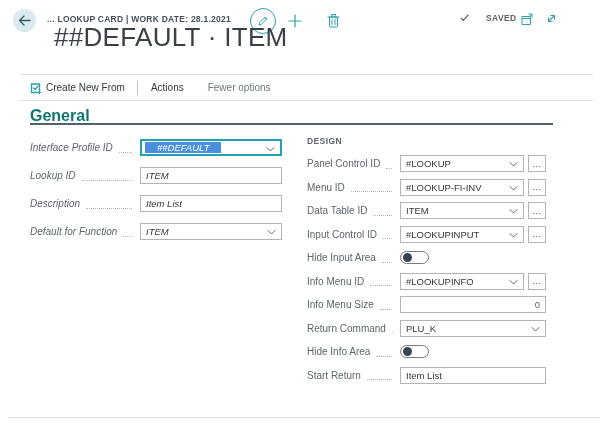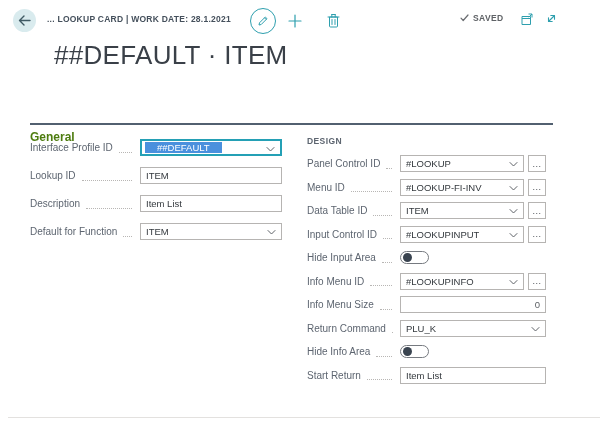--- a/index.html
+++ b/index.html
@@ -10,46 +10,46 @@
   }
   
   .back-btn{ position:absolute; left:13px; top:9px; width:23px; height:23px; border-radius:50%;
     background:#d9ebee; display:flex; align-items:center; justify-content:center; cursor:pointer;}
   .caption{ position:absolute; left:47px; top:14px; font-size:8.5px; font-weight:bold;
     color:#45505c; letter-spacing:.25px; }
   .icon-btn{ position:absolute; display:flex; align-items:center; justify-content:center; cursor:pointer; }
   .pencil-circle{ left:250px; top:8px; width:26px; height:26px; border:1px solid #2e9fae; border-radius:50%; }
   .plus-btn{ left:288px; top:14px; width:14px; height:14px; }
   .trash-btn{ left:327px; top:13px; width:13px; height:15px; }
-  .saved{ position:absolute; left:460px; top:13px; display:flex; align-items:center; gap:4px;
+  .saved{ position:absolute; left:460px; top:13px; display:flex; align-items:center; gap:17px;
     font-size:8.5px; font-weight:bold; color:#5f6266; letter-spacing:.4px; }
   .win-btn{ left:521px; top:13px; width:14px; height:13px; }
   .expand-btn{ left:545px; top:12px; width:13px; height:13px; }
   
-  .page-title{ position:absolute; left:54px; top:40px; font-size:26px; font-weight:300;
+  .page-title{ position:absolute; left:54px; top:22px; font-size:26px; font-weight:300;
     color:#3a4048; letter-spacing:.3px; }
   
   .ribbon{ position:absolute; left:20px; top:74px; width:573px; height:27px;
     border-top:1px solid #e3e1df; border-bottom:1px solid #e3e1df;
     display:flex; align-items:center; padding-left:10px; font-size:10px; }
   .ribbon-item{ display:flex; align-items:center; gap:5px; color:#33393f; cursor:pointer; }
   .ribbon-sep{ width:1px; height:14px; background:#c8c6c4; margin:0 13px 0 12px; }
   .ribbon-actions{ margin-right:24px; }
   .ribbon-fewer{ color:#6e7780; }
   
-  .section-heading{ position:absolute; left:30px; top:107px; font-size:12px; font-weight:bold; color:#4d7c0f;margin-top:23px; }
+  .section-heading{ position:absolute; left:30px; top:107px; font-size:16px; font-weight:bold; color:#0f766e; }
   .section-underline{ position:absolute; left:30px; top:123px; width:523px; height:1.5px; background:#526070; }
   .design-heading{ position:absolute; left:307px; top:136px; font-size:8.5px; font-weight:bold;
     color:#5d6570; letter-spacing:.4px; }
   .col{ position:absolute; }
   .col-general{ left:30px; top:139px; width:252px; }
   .col-design{ left:307px; top:155px; width:239px; }
   
   .frow{ display:flex; align-items:center; height:17px; }
-  .col-general .frow{ margin-bottom:11px; }
+  .col-general .frow{ margin-bottom:11px;font-style:italic; }
   .col-design  .frow{ margin-bottom:6.5px; }
   .flabel{ font-size:10px; color:#5d6570; white-space:nowrap; flex:none; }
   .leader{ flex:1; border-bottom:1px dotted #b8b6b4; align-self:center; height:10px; margin:0 8px 0 6px; }
   .ctrl{ flex:none; display:flex; align-items:center; }
   .col-general .ctrl{ width:142px; }
   .col-design  .ctrl{ width:146px;border-radius:7px; }
   .input{ position:relative; height:17px; background:#fff; border:1px solid #b6b4b2;
     display:flex; align-items:center; padding:0 5px; font-size:9.5px; color:#33383d; flex:1; min-width:0; }
   .input .val{ white-space:nowrap; overflow:hidden; }
   .input.num .val{ margin-left:auto; color:#5a5e63; }
@@ -122,20 +122,39 @@
   <div class="icon-btn expand-btn">
     <span>
       <svg width="13" height="13" viewBox="0 0 13 13">
           <path d="M3.5 9.5 L9.5 3.5 M9.5 3.5 H5.8 M9.5 3.5 V7.2 M3.5 9.5 H7.2 M3.5 9.5 V5.8" stroke="#2e9fae" stroke-width="1.1" fill="none" stroke-linecap="round"></path>
         </svg>
     </span>
   </div>
 
   <div class="page-title">##DEFAULT · ITEM</div>
 
+  <div class="ribbon">
+    <div class="ribbon-item">
+      <span>
+        <svg width="11" height="12" viewBox="0 0 11 12">
+            <path d="M1.5 2 H9.5 V10.5 H1.5 Z" stroke="#2e9fae" stroke-width="1.4" fill="none"></path>
+            <path d="M3.5 6 L5 7.5 L8 4" stroke="#2e9fae" stroke-width="1.2" fill="none" stroke-linecap="round" stroke-linejoin="round"></path>
+            <path d="M7 10.5 L10.5 10.5 M9 9 L10.5 10.5 L9 12" stroke="#2e9fae" stroke-width="1" fill="none"></path>
+          </svg>
+      </span>
+      <span>Create New From</span>
+    </div>
+    <div class="ribbon-sep"></div>
+    <div class="ribbon-item ribbon-actions">
+      <span>Actions</span>
+    </div>
+    <div class="ribbon-item ribbon-fewer">
+      <span>Fewer options</span>
+    </div>
+  </div>
 
   <div class="section-heading">General</div>
   <div class="section-underline"></div>
   <div class="design-heading">DESIGN</div>
 
   <div class="col col-general" id="col-general">
       <div class="frow">
         <label class="flabel">Interface Profile ID</label>
         <span class="leader"></span>
         <div class="ctrl">

